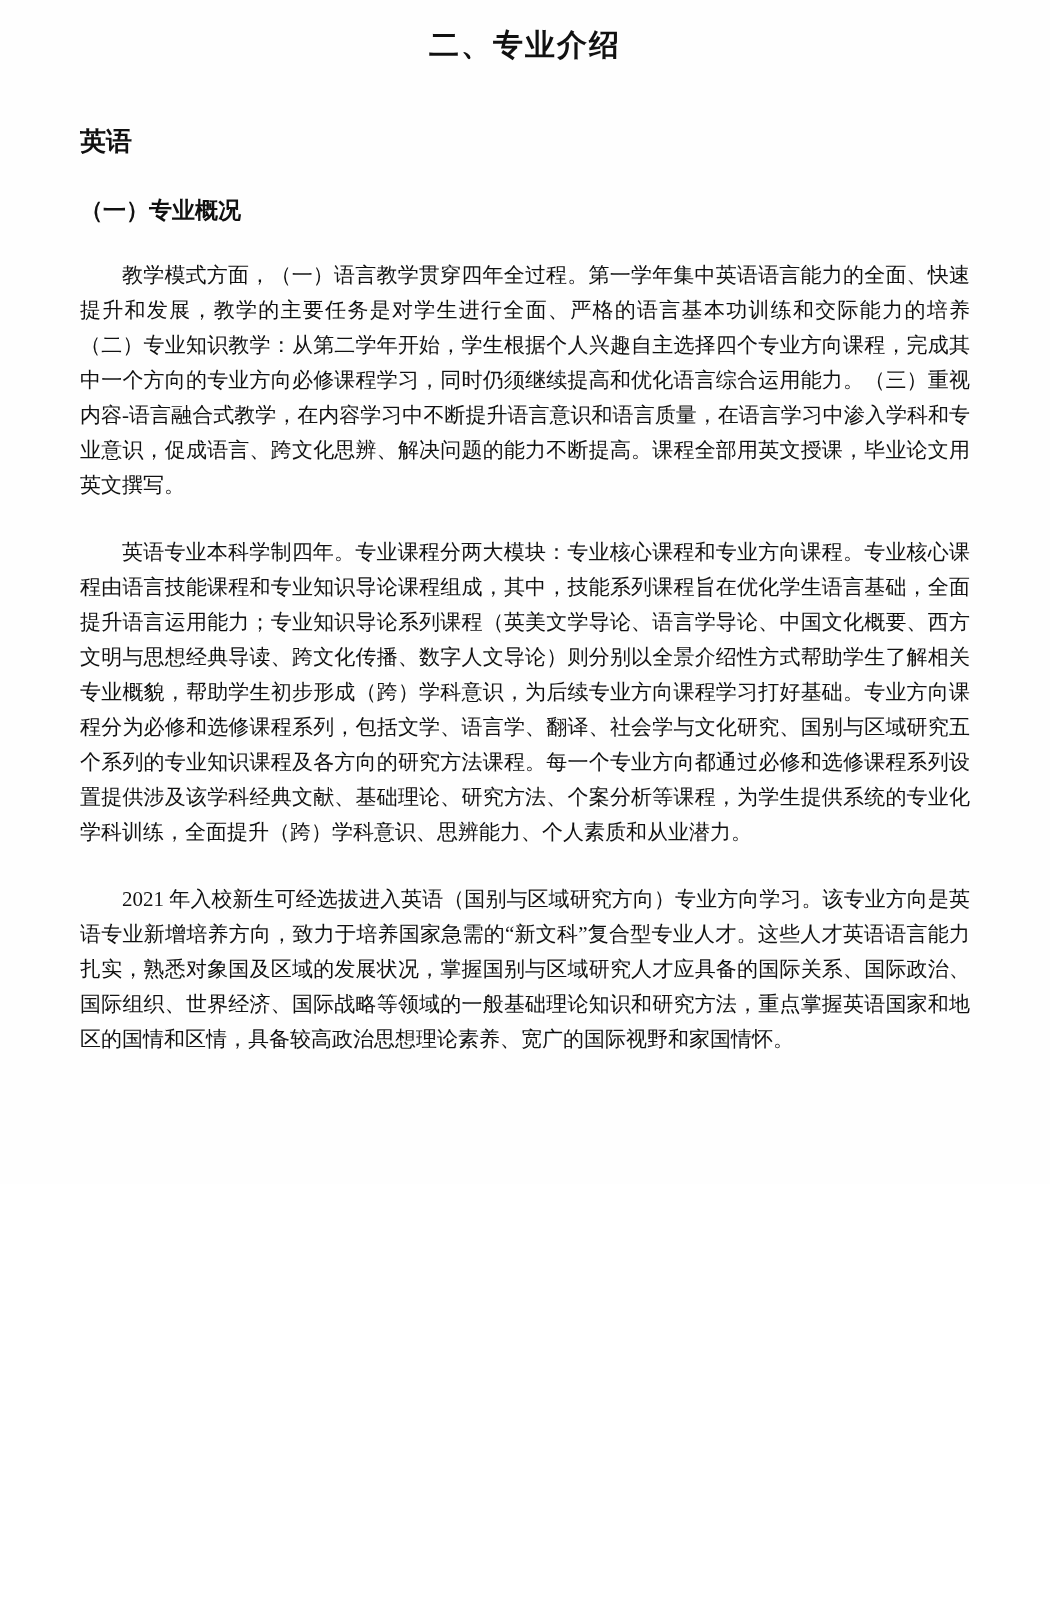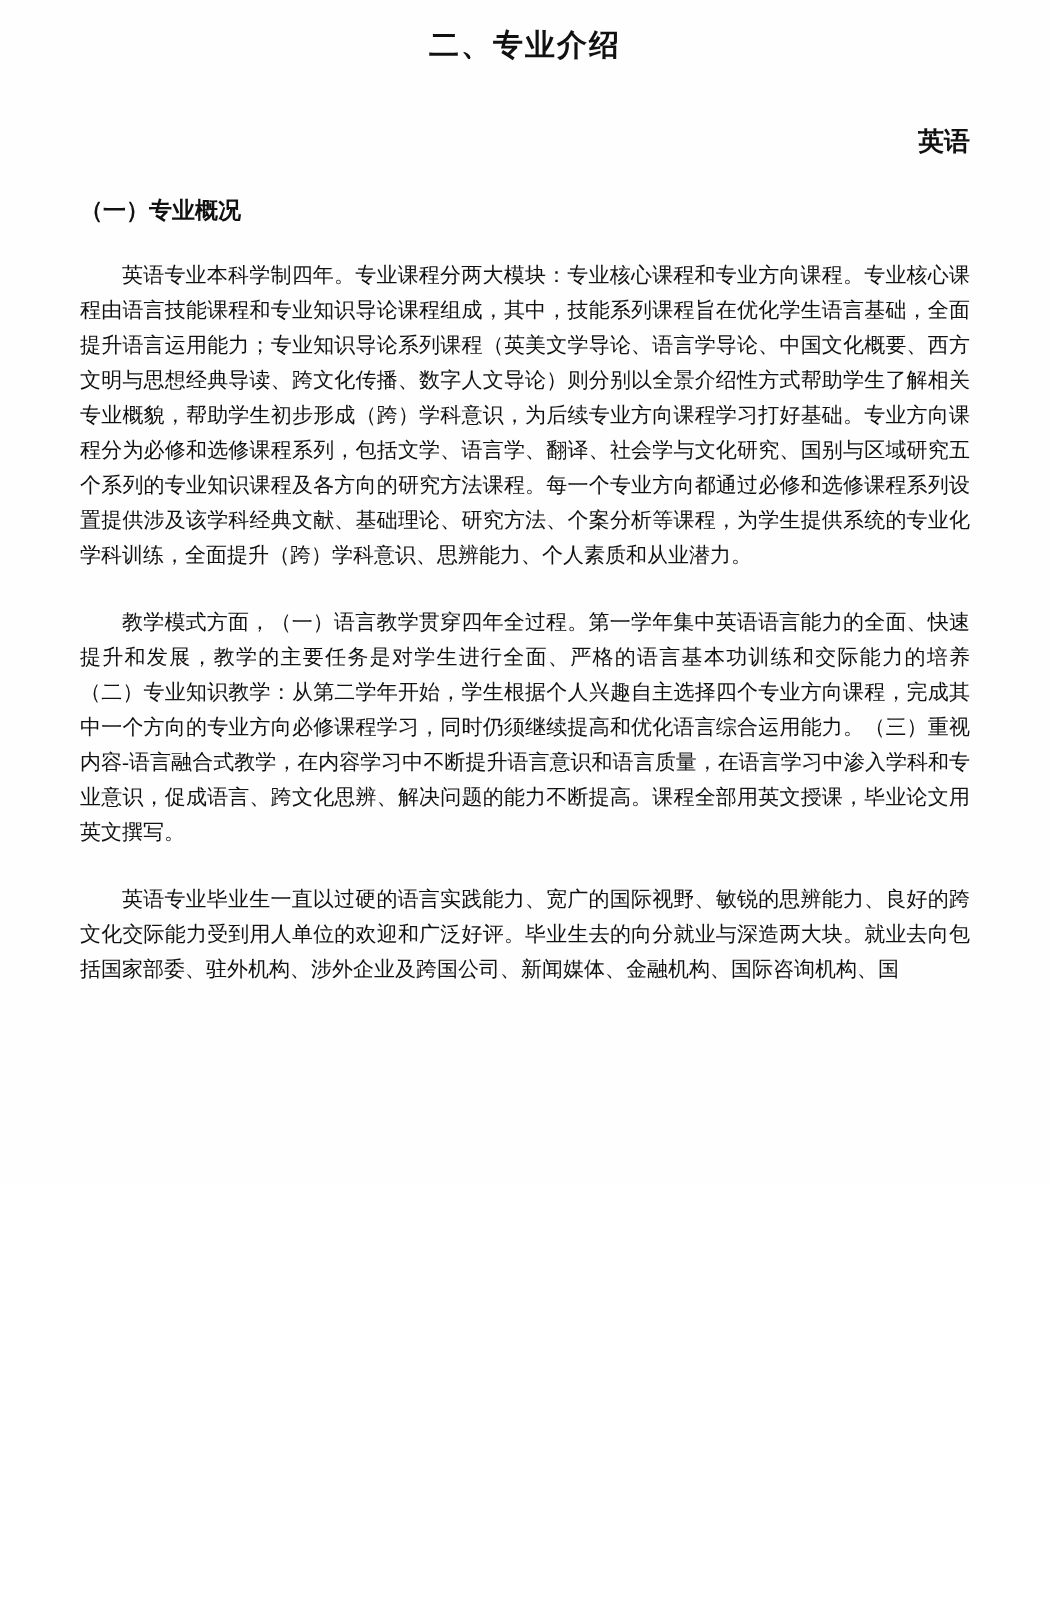--- a/index.html
+++ b/index.html
@@ -26,21 +26,21 @@
     font-weight: bold;
     text-align: center;
     font-family: "Liberation Sans", "DejaVu Sans", sans-serif;
     letter-spacing: 2px;
   }
   .major-cn {
     margin: 58px 0 0 0;
     font-size: 26px;
     line-height: 36px;
     font-weight: bold;
-    text-align: right;
+    text-align: left;
     font-family: "Liberation Sans", "DejaVu Sans", sans-serif;
   }
   .major-en {
     margin: 53px 0 0 0;
     font-size: 24px;
     line-height: 32px;
     font-weight: bold;
     text-align: center;
     font-family: "Liberation Serif", "DejaVu Serif", serif;
   }
@@ -76,18 +76,18 @@
   }
 </style>
 </head>
 <body>
 
 <div class="page">
   <h1 class="doc-title">二、专业介绍</h1>
   <h2 class="major-cn">英语</h2>
   <h4 class="section-heading">（一）专业概况</h4>
 
+  <p class="body-text">教学模式方面，（一）语言教学贯穿四年全过程。第一学年集中英语语言能力的全面、快速提升和发展，教学的主要任务是对学生进行全面、严格的语言基本功训练和交际能力的培养（二）专业知识教学：从第二学年开始，学生根据个人兴趣自主选择四个专业方向课程，完成其中一个方向的专业方向必修课程学习，同时仍须继续提高和优化语言综合运用能力。（三）重视内容-语言融合式教学，在内容学习中不断提升语言意识和语言质量，在语言学习中渗入学科和专业意识，促成语言、跨文化思辨、解决问题的能力不断提高。课程全部用英文授课，毕业论文用英文撰写。</p>
   <p class="body-text">英语专业本科学制四年。专业课程分两大模块：专业核心课程和专业方向课程。专业核心课程由语言技能课程和专业知识导论课程组成，其中，技能系列课程旨在优化学生语言基础，全面提升语言运用能力；专业知识导论系列课程（英美文学导论、语言学导论、中国文化概要、西方文明与思想经典导读、跨文化传播、数字人文导论）则分别以全景介绍性方式帮助学生了解相关专业概貌，帮助学生初步形成（跨）学科意识，为后续专业方向课程学习打好基础。专业方向课程分为必修和选修课程系列，包括文学、语言学、翻译、社会学与文化研究、国别与区域研究五个系列的专业知识课程及各方向的研究方法课程。每一个专业方向都通过必修和选修课程系列设置提供涉及该学科经典文献、基础理论、研究方法、个案分析等课程，为学生提供系统的专业化学科训练，全面提升（跨）学科意识、思辨能力、个人素质和从业潜力。</p>
-  <p class="body-text">教学模式方面，（一）语言教学贯穿四年全过程。第一学年集中英语语言能力的全面、快速提升和发展，教学的主要任务是对学生进行全面、严格的语言基本功训练和交际能力的培养（二）专业知识教学：从第二学年开始，学生根据个人兴趣自主选择四个专业方向课程，完成其中一个方向的专业方向必修课程学习，同时仍须继续提高和优化语言综合运用能力。（三）重视内容-语言融合式教学，在内容学习中不断提升语言意识和语言质量，在语言学习中渗入学科和专业意识，促成语言、跨文化思辨、解决问题的能力不断提高。课程全部用英文授课，毕业论文用英文撰写。</p>
-  <p class="body-text">英语专业毕业生一直以过硬的语言实践能力、宽广的国际视野、敏锐的思辨能力、良好的跨文化交际能力受到用人单位的欢迎和广泛好评。毕业生去的向分就业与深造两大块。就业去向包括国家部委、驻外机构、涉外企业及跨国公司、新闻媒体、金融机构、国际咨询机构、国</p>
+  <p class="body-text">2021 年入校新生可经选拔进入英语（国别与区域研究方向）专业方向学习。该专业方向是英语专业新增培养方向，致力于培养国家急需的“新文科”复合型专业人才。这些人才英语语言能力扎实，熟悉对象国及区域的发展状况，掌握国别与区域研究人才应具备的国际关系、国际政治、国际组织、世界经济、国际战略等领域的一般基础理论知识和研究方法，重点掌握英语国家和地区的国情和区情，具备较高政治思想理论素养、宽广的国际视野和家国情怀。</p>
 
   <div class="page-number">2</div>
 </div>
 
 </body></html>

